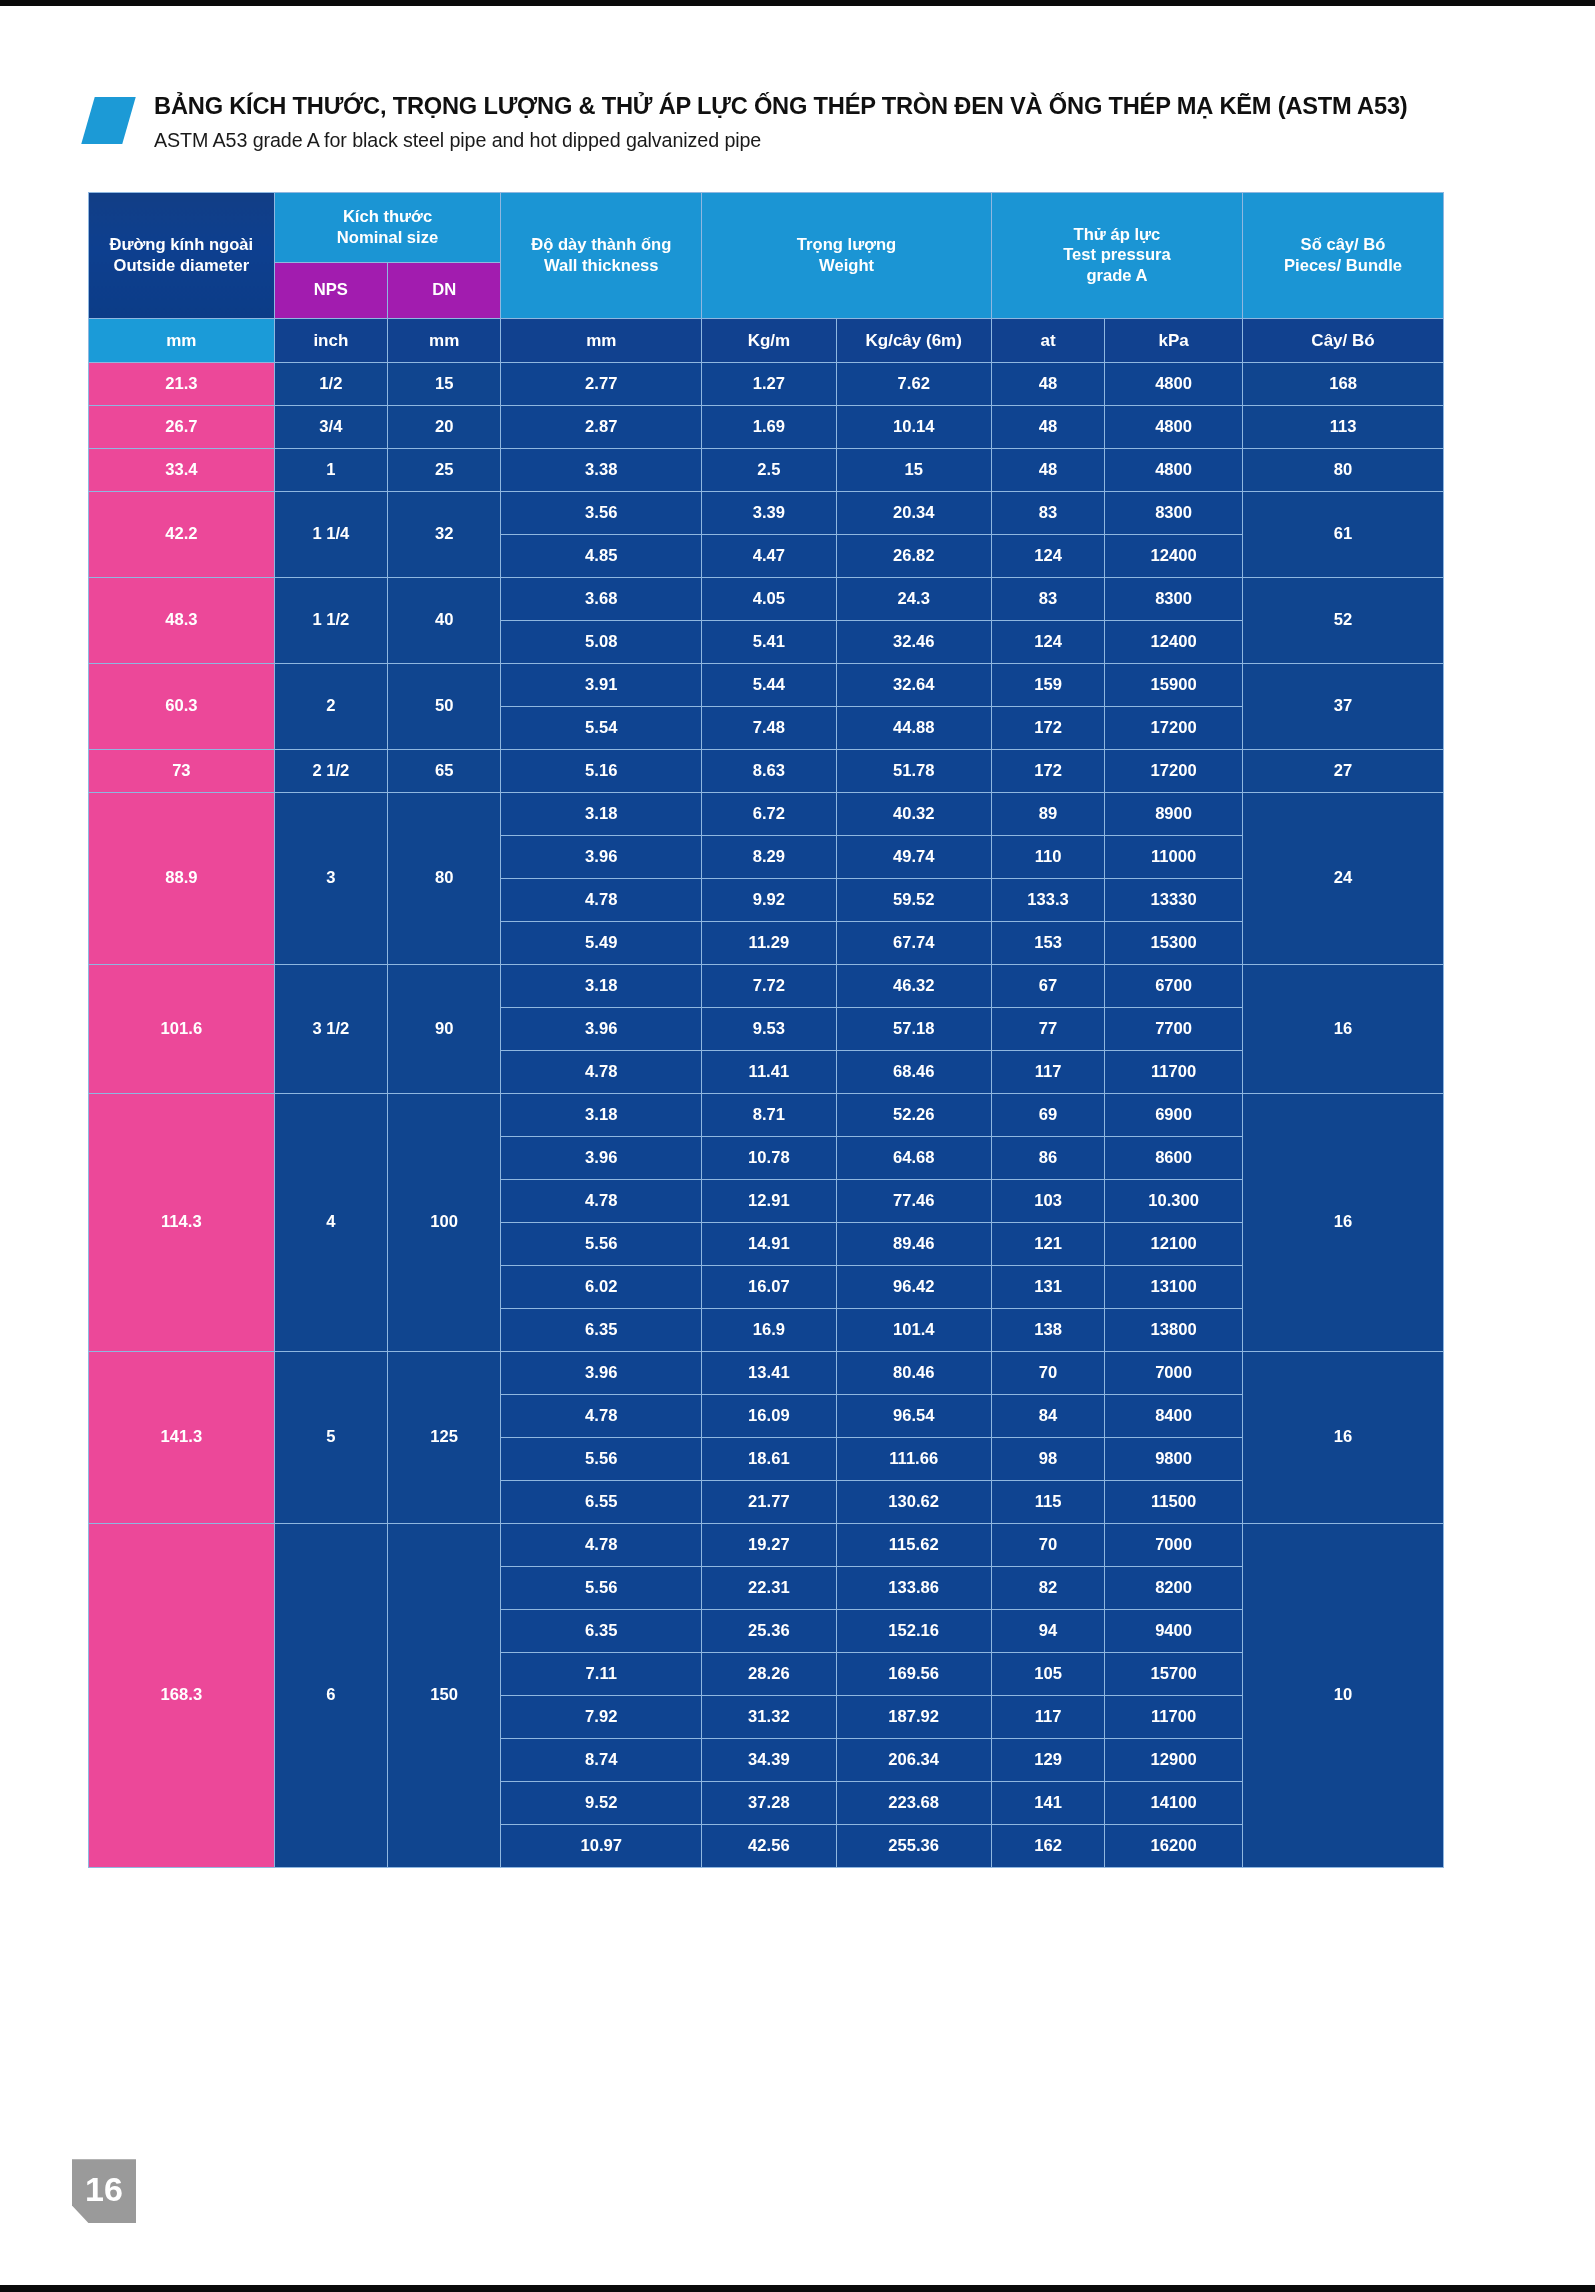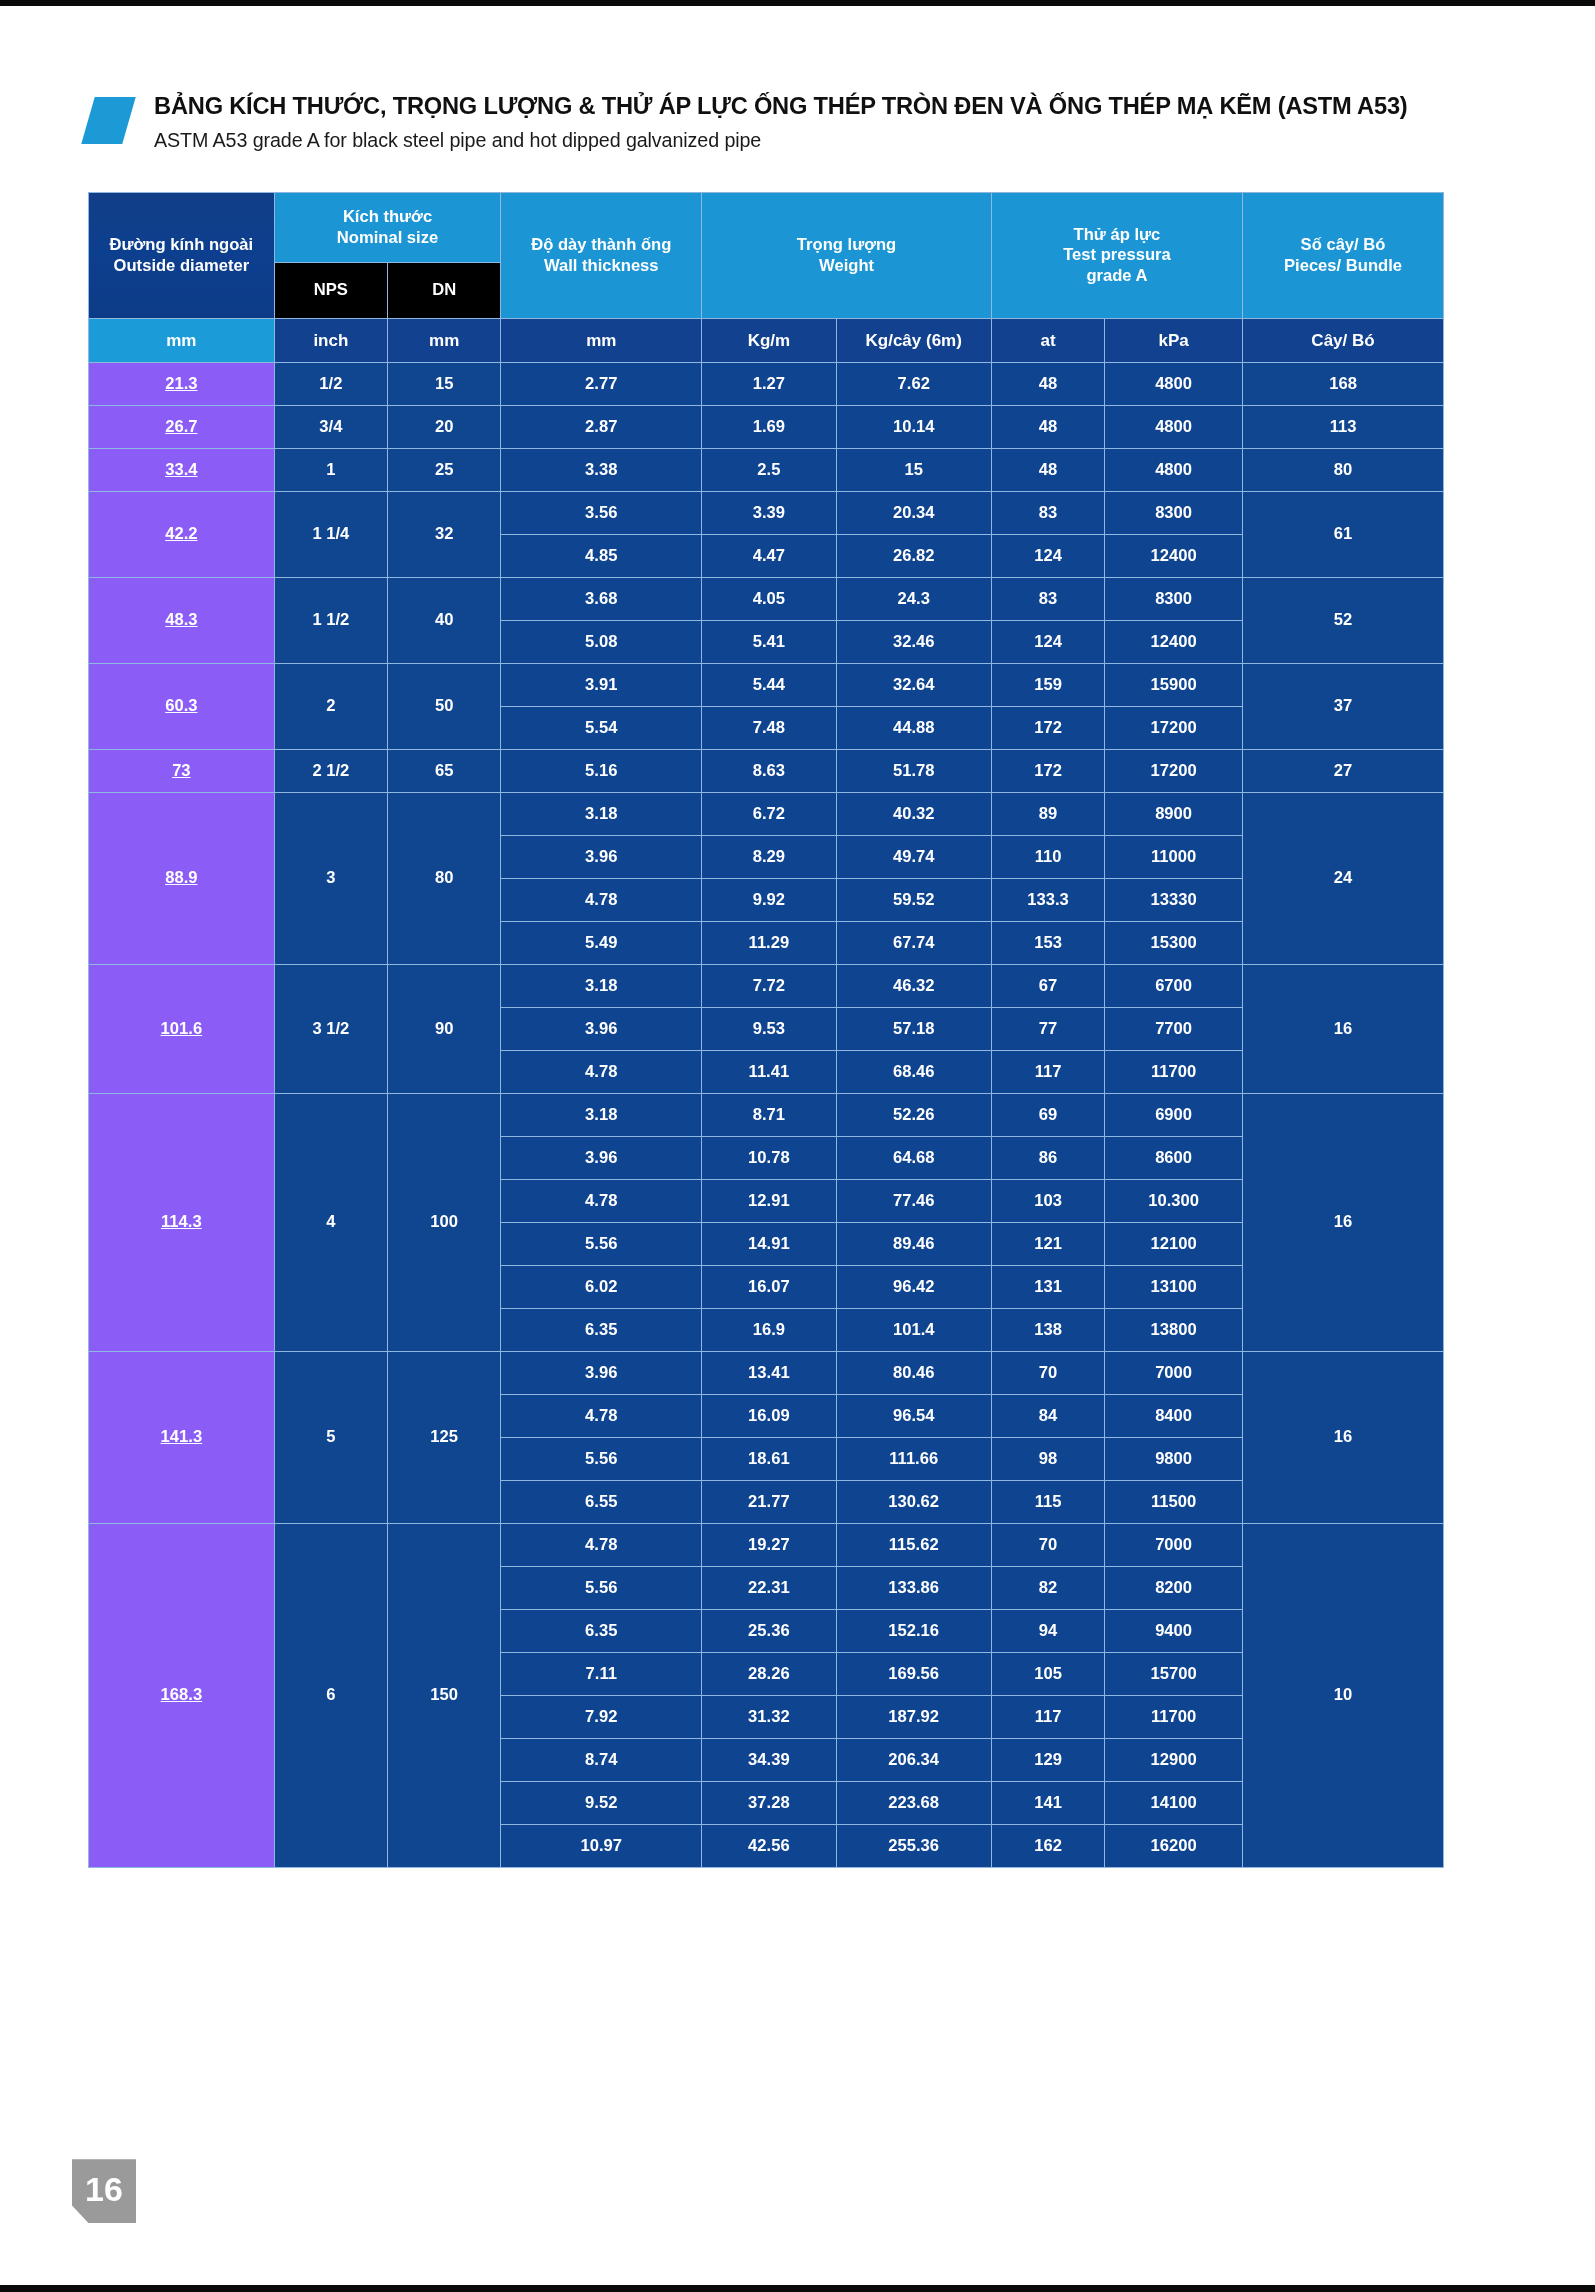--- a/index.html
+++ b/index.html
@@ -55,29 +55,29 @@
 
   
   .hd-dark{
     background:linear-gradient(180deg,#123e86 0%,#0d3f8f 45%,#0c3c87 100%);
     font-size:18px;font-weight:600;
   }
   .hd-light{
     background:#1b95d4;
     font-size:18px;font-weight:600;
   }
-  .hd-light-b{background:#000000;font-size:18px;font-weight:600;}
+  .hd-light-b{background:#a21caf;font-size:18px;font-weight:600;}
   .unit-row td{
     background:#11418f;
     height:43px;font-size:17px;font-weight:600;margin-left:28px;
   }
   .unit-row td.first{background:#1b9bd8;}
 
   
-  .c-od{background:#8b5cf6;font-size:18px;text-decoration:underline;}
+  .c-od{background:#ec4899;font-size:18px;}
   .c-dk{background:#10458f;font-size:17.5px;margin-left:12px;}
   .c-dk2{background:#0f4491;font-size:17.5px;}
 
   .tbl tr{height:43px;}
 
   
   col.w-od{width:159px;}
   col.w-nps{width:97px;}
   col.w-dn{width:97px;}
   col.w-wt{width:172px;}

